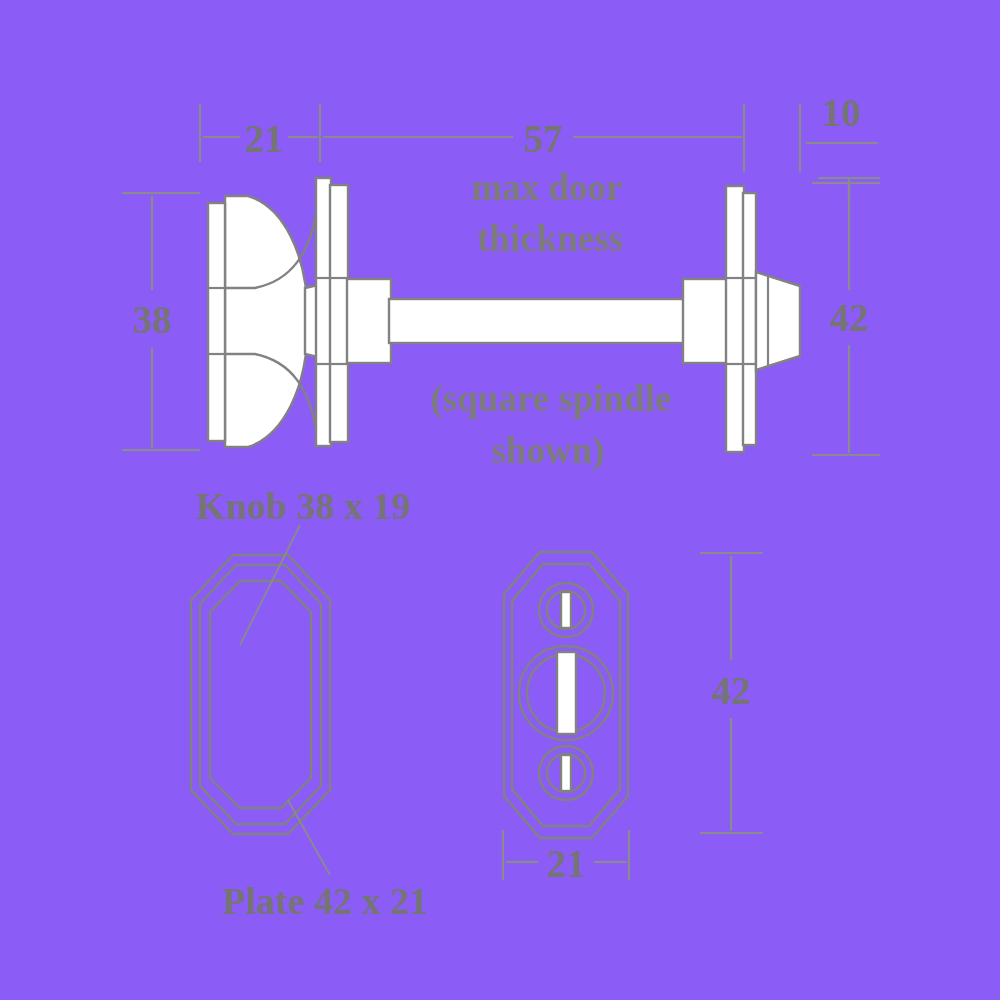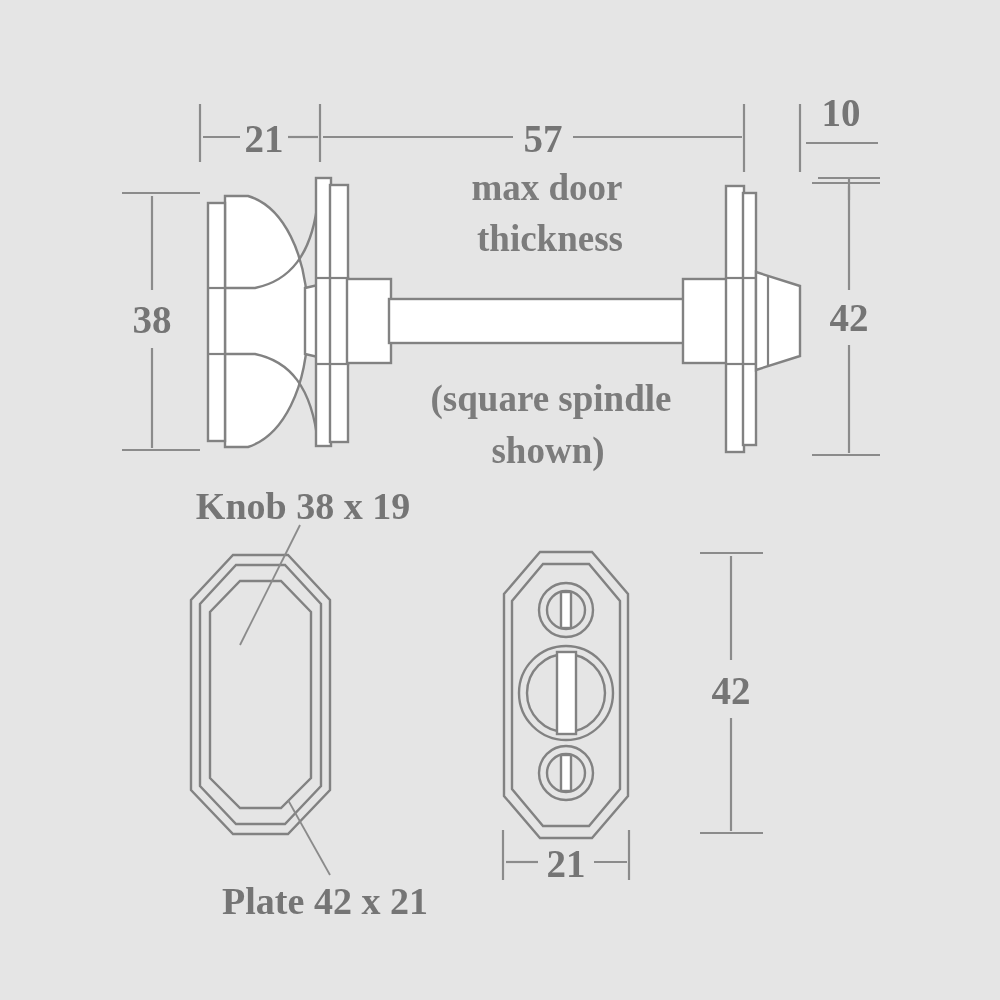--- a/index.html
+++ b/index.html
@@ -11,21 +11,21 @@
   body {
     width: 1000px;
     height: 1000px;
     overflow: hidden;
     font-family: "Liberation Serif", "DejaVu Serif", serif;
   }
   #drawing-root {
     position: relative;
     width: 1000px;
     height: 1000px;
-    background: #e5e5e5;
+    background: #8b5cf6;
   }
   svg#drawing-canvas {
     position: absolute;
     left: 0;
     top: 0;
     width: 1000px;
     height: 1000px;
     display: block;
   }
   .line {

